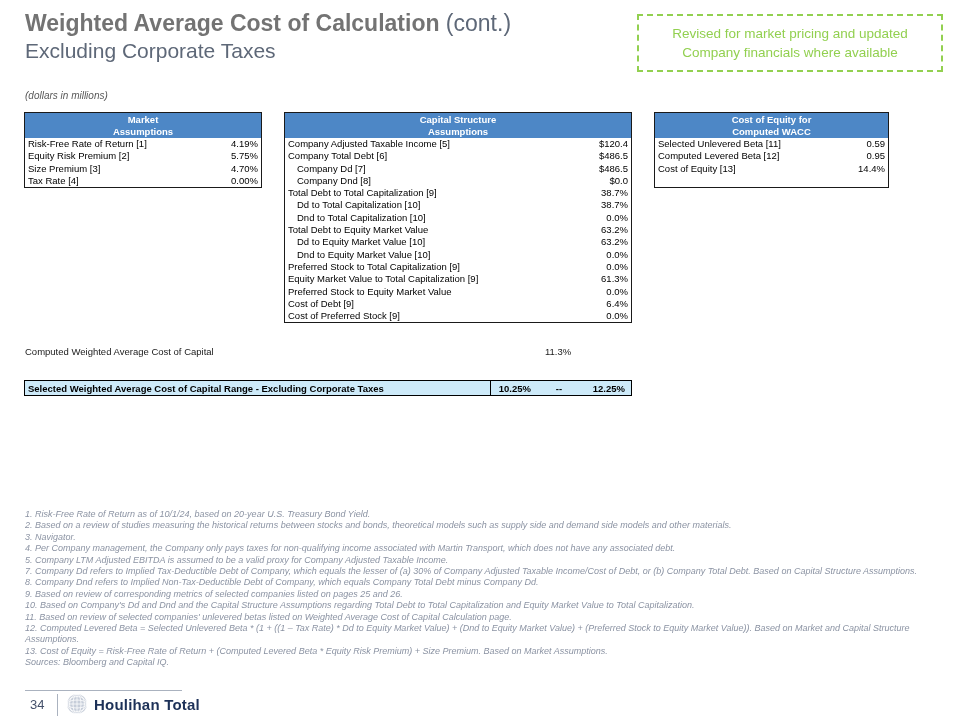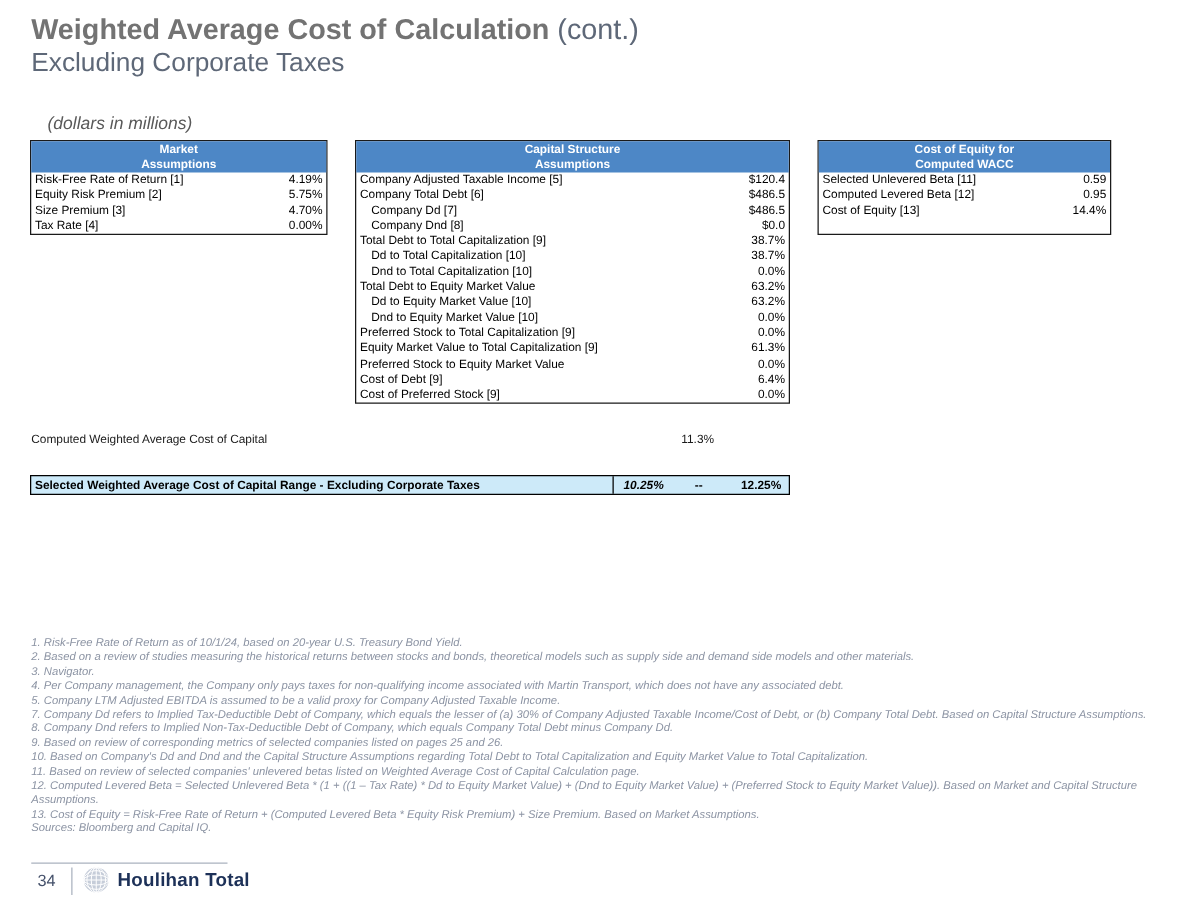--- a/index.html
+++ b/index.html
@@ -5,21 +5,21 @@
   html,body { margin:0; padding:0; background:#fff; }
   .slide {
     position:relative; width:960px; height:720px; background:#ffffff;
     font-family:"Liberation Sans", sans-serif; overflow:hidden;
   }
   
   .title-block { position:absolute; left:25px; top:10px; }
   .title-main { font-size:23px; font-weight:bold; color:#737373; }
   .title-cont { font-size:23px; font-weight:normal; color:#5e6878; }
   .subtitle { font-size:21px; font-weight:normal; color:#5e6878; margin-top:2px; }
-  .units { position:absolute; left:38px; top:90px; font-size:14px; font-style:italic; color:#595959; }
+  .units { position:absolute; left:25px; top:90px; font-size:10px; font-style:italic; color:#595959; }
 
   
   .revision-box {
     position:absolute; left:637px; top:14px; width:306px; box-sizing:border-box;
     border:2px dashed #92d050; color:#92d050; text-align:center;
     font-size:13.5px; line-height:19px; padding:8px 4px;
   }
 
   
   .tbl { position:absolute; top:112px; border:1px solid #1a1a1a; box-sizing:border-box; background:#fff; }
@@ -41,21 +41,21 @@
   .c-val { position:absolute; left:520px; top:0; }
 
   
   .selected-row {
     position:absolute; left:24px; top:380px; width:608px; height:16px; box-sizing:border-box;
     background:#cdeaf9; border:1.5px solid #000; display:flex; align-items:center;
     font-size:9.5px; font-weight:bold; color:#000;justify-content:flex-end;
   }
   .s-lbl { flex:0 0 462px; padding-left:3px; white-space:nowrap; overflow:hidden; }
   .s-vals { display:flex; flex:1; align-items:center; border-left:1px solid #000; height:100%; }
-  .s-v1 { width:40px; text-align:right;font-style:italic; }
+  .s-v1 { width:40px; text-align:right; }
   .s-sep { width:56px; text-align:center; }
   .s-v2 { flex:1; text-align:right; padding-right:6px; }
 
   
   .footnotes { position:absolute; left:25px; top:509px; width:925px; font-size:9px; font-style:italic; color:#8b93a3; line-height:11.4px; }
   .footnotes p { margin:0; }
 
   
   .footer-rule { position:absolute; left:25px; top:690px; width:157px; border-top:1px solid #aab2bf; }
   .page-num { position:absolute; left:30px; top:697px; font-size:13px; color:#44506a; }
@@ -68,20 +68,24 @@
 
 <div class="slide">
 
   <div class="title-block">
     <div>
       <span class="title-main">Weighted Average Cost of Calculation</span><span class="title-cont"> (cont.)</span>
     </div>
     <div class="subtitle">Excluding Corporate Taxes</div>
   </div>
 
+  <div class="revision-box">
+    <div>Revised for market pricing and updated</div>
+    <div>Company financials where available</div>
+  </div>
 
   <div class="units">(dollars in millions)</div>
 
   <div class="tbl t1">
     <div class="tbl-head">
       <div>Market</div>
       <div>Assumptions</div>
     </div>
     <div class="tbl-body">
       <div class="row">

